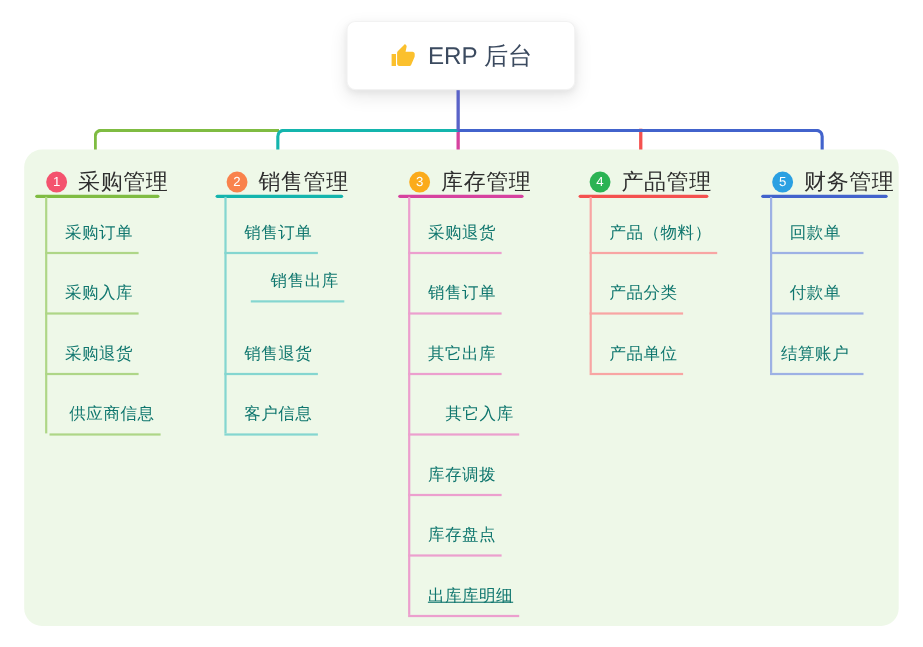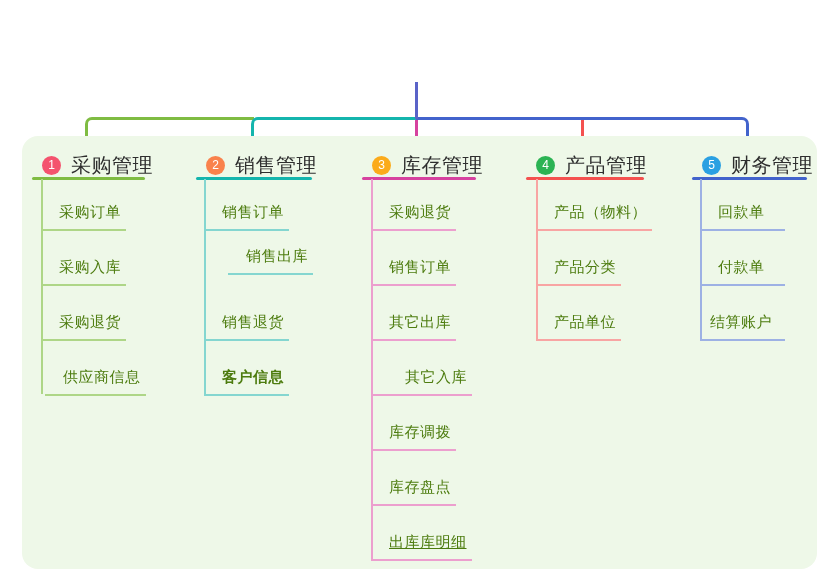--- a/index.html
+++ b/index.html
@@ -41,29 +41,38 @@
   .badge {
     width:19px; height:19px; border-radius:50%; color:#ffffff;
     font-size:12px; line-height:19px; text-align:center; flex:0 0 19px;
   }
   .branch-label { font-size:20px; color:#2e2e2e; letter-spacing:.5px; }
   .branch-underline { position:absolute; left:0; top:177px; height:3px; border-radius:2px; }
   .branch-spine { position:absolute; top:179px; width:2px; }
   .child {
     position:absolute; box-sizing:border-box; height:29px; min-width:85px;
     padding:0 5px 8px 18px; border-bottom:2px solid;
-    font-size:15px; line-height:19px; color:#4d7c0f; white-space:nowrap;
+    font-size:15px; line-height:19px; color:#0f766e; white-space:nowrap;
     letter-spacing:.5px;
   }
 </style>
 </head>
 <body>
 
 <div class="canvas">
 
+  <div class="root-node">
+    <span class="root-icon">
+      <svg width="24" height="24" viewBox="0 0 24 24">
+        <path fill="#fbc02d" d="M2 10h4v11H2z"></path>
+        <path fill="#fbc02d" d="M23 10c0-1.1-.9-2-2-2h-6.31l.95-4.57.03-.32c0-.41-.17-.79-.44-1.06L14.17 1 7.59 7.59C7.22 7.95 7 8.45 7 9v10c0 1.1.9 2 2 2h9c.83 0 1.54-.5 1.84-1.22l3.02-7.05c.09-.23.14-.47.14-.73v-2z"></path>
+      </svg>
+    </span>
+    <span class="root-label" style="color: rgb(59, 74, 95);">ERP 后台</span>
+  </div>
 
   <div class="elbow e1" style="border-color: rgb(127, 188, 66);"></div>
   <div class="elbow e2" style="border-color: rgb(20, 181, 173);"></div>
   <div class="drop d4" style="background: rgb(244, 81, 79);"></div>
   <div class="elbow e5" style="border-color: rgb(66, 99, 204);"></div>
   <div class="drop d3" style="background: rgb(214, 66, 159);"></div>
   <div class="stem" style="background: rgb(90, 99, 200);"></div>
 
   <div class="panel" style="background: rgb(238, 248, 232);"></div>
 
@@ -84,21 +93,21 @@
   <div class="branch" style="left: 196px;">
     <div class="branch-header">
       <span class="badge" style="background: rgb(249, 130, 76);">2</span>
       <span class="branch-label">销售管理</span>
     </div>
     <div class="branch-underline" style="width: 116px; background: rgb(20, 181, 173);"></div>
     <div class="branch-spine" style="left: 8px; height: 215px; background: rgb(132, 214, 208);"></div>
   <div class="child" style="left: 8px; top: 202px; border-bottom-color: rgb(132, 214, 208);"><span>销售订单</span></div>
         <div class="child" style="left: 8px; top: 246px; border-bottom-color: rgb(132, 214, 208); margin-left: 24px;"><span>销售出库</span></div>
         <div class="child" style="left: 8px; top: 312px; border-bottom-color: rgb(132, 214, 208);"><span>销售退货</span></div>
-        <div class="child" style="left: 8px; top: 367px; border-bottom-color: rgb(132, 214, 208); font-weight: bold;"><span>客户信息</span></div>
+        <div class="child" style="left: 8px; top: 367px; border-bottom-color: rgb(132, 214, 208);"><span>客户信息</span></div>
       </div>
 
   <div class="branch" style="left: 362px;">
     <div class="branch-header">
       <span class="badge" style="background: rgb(251, 171, 27);">3</span>
       <span class="branch-label">库存管理</span>
     </div>
     <div class="branch-underline" style="width: 114px; background: rgb(214, 66, 159);"></div>
     <div class="branch-spine" style="left: 9px; height: 380px; background: rgb(236, 159, 206);"></div>
   <div class="child" style="left: 9px; top: 202px; border-bottom-color: rgb(236, 159, 206);"><span>采购退货</span></div>

